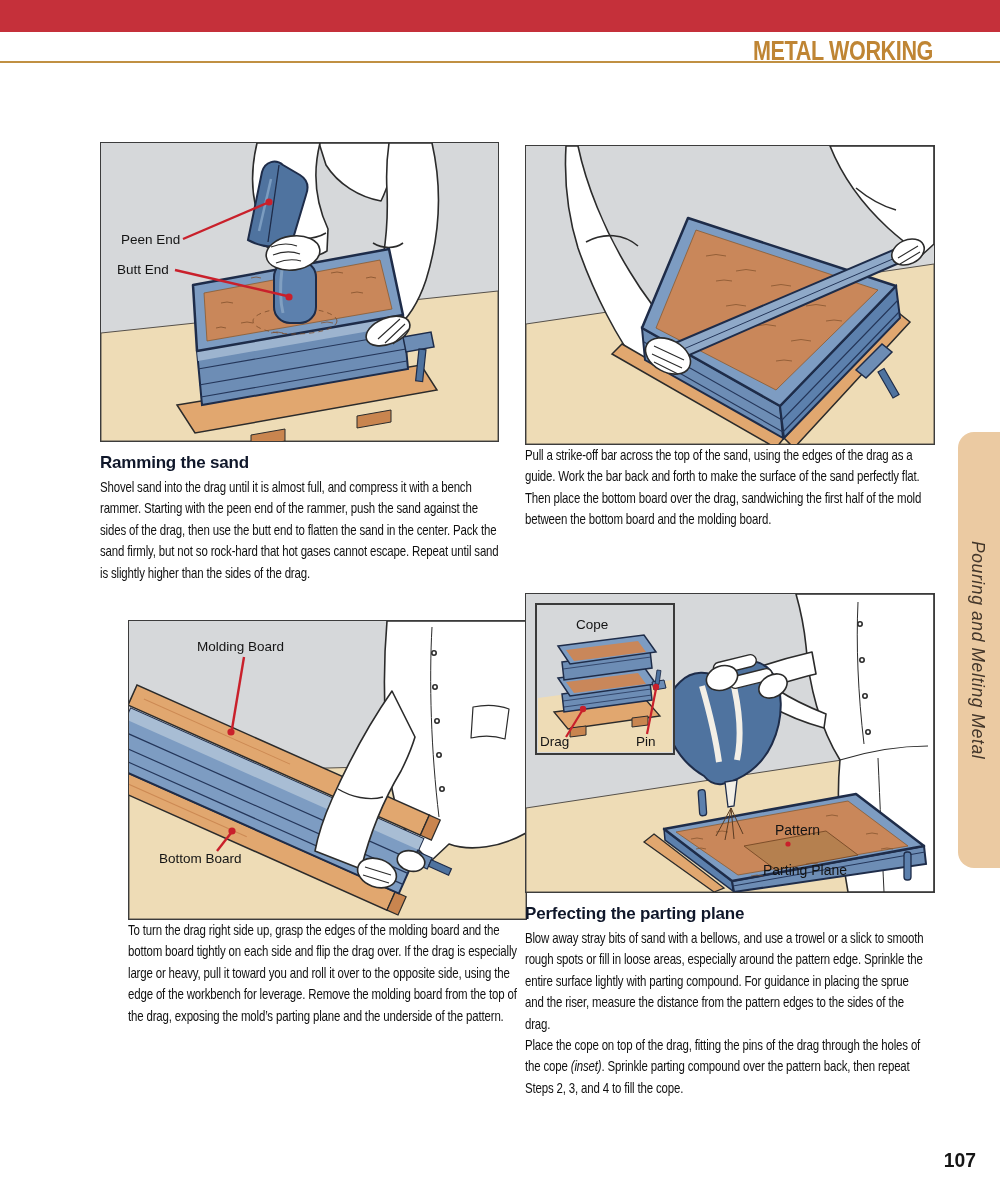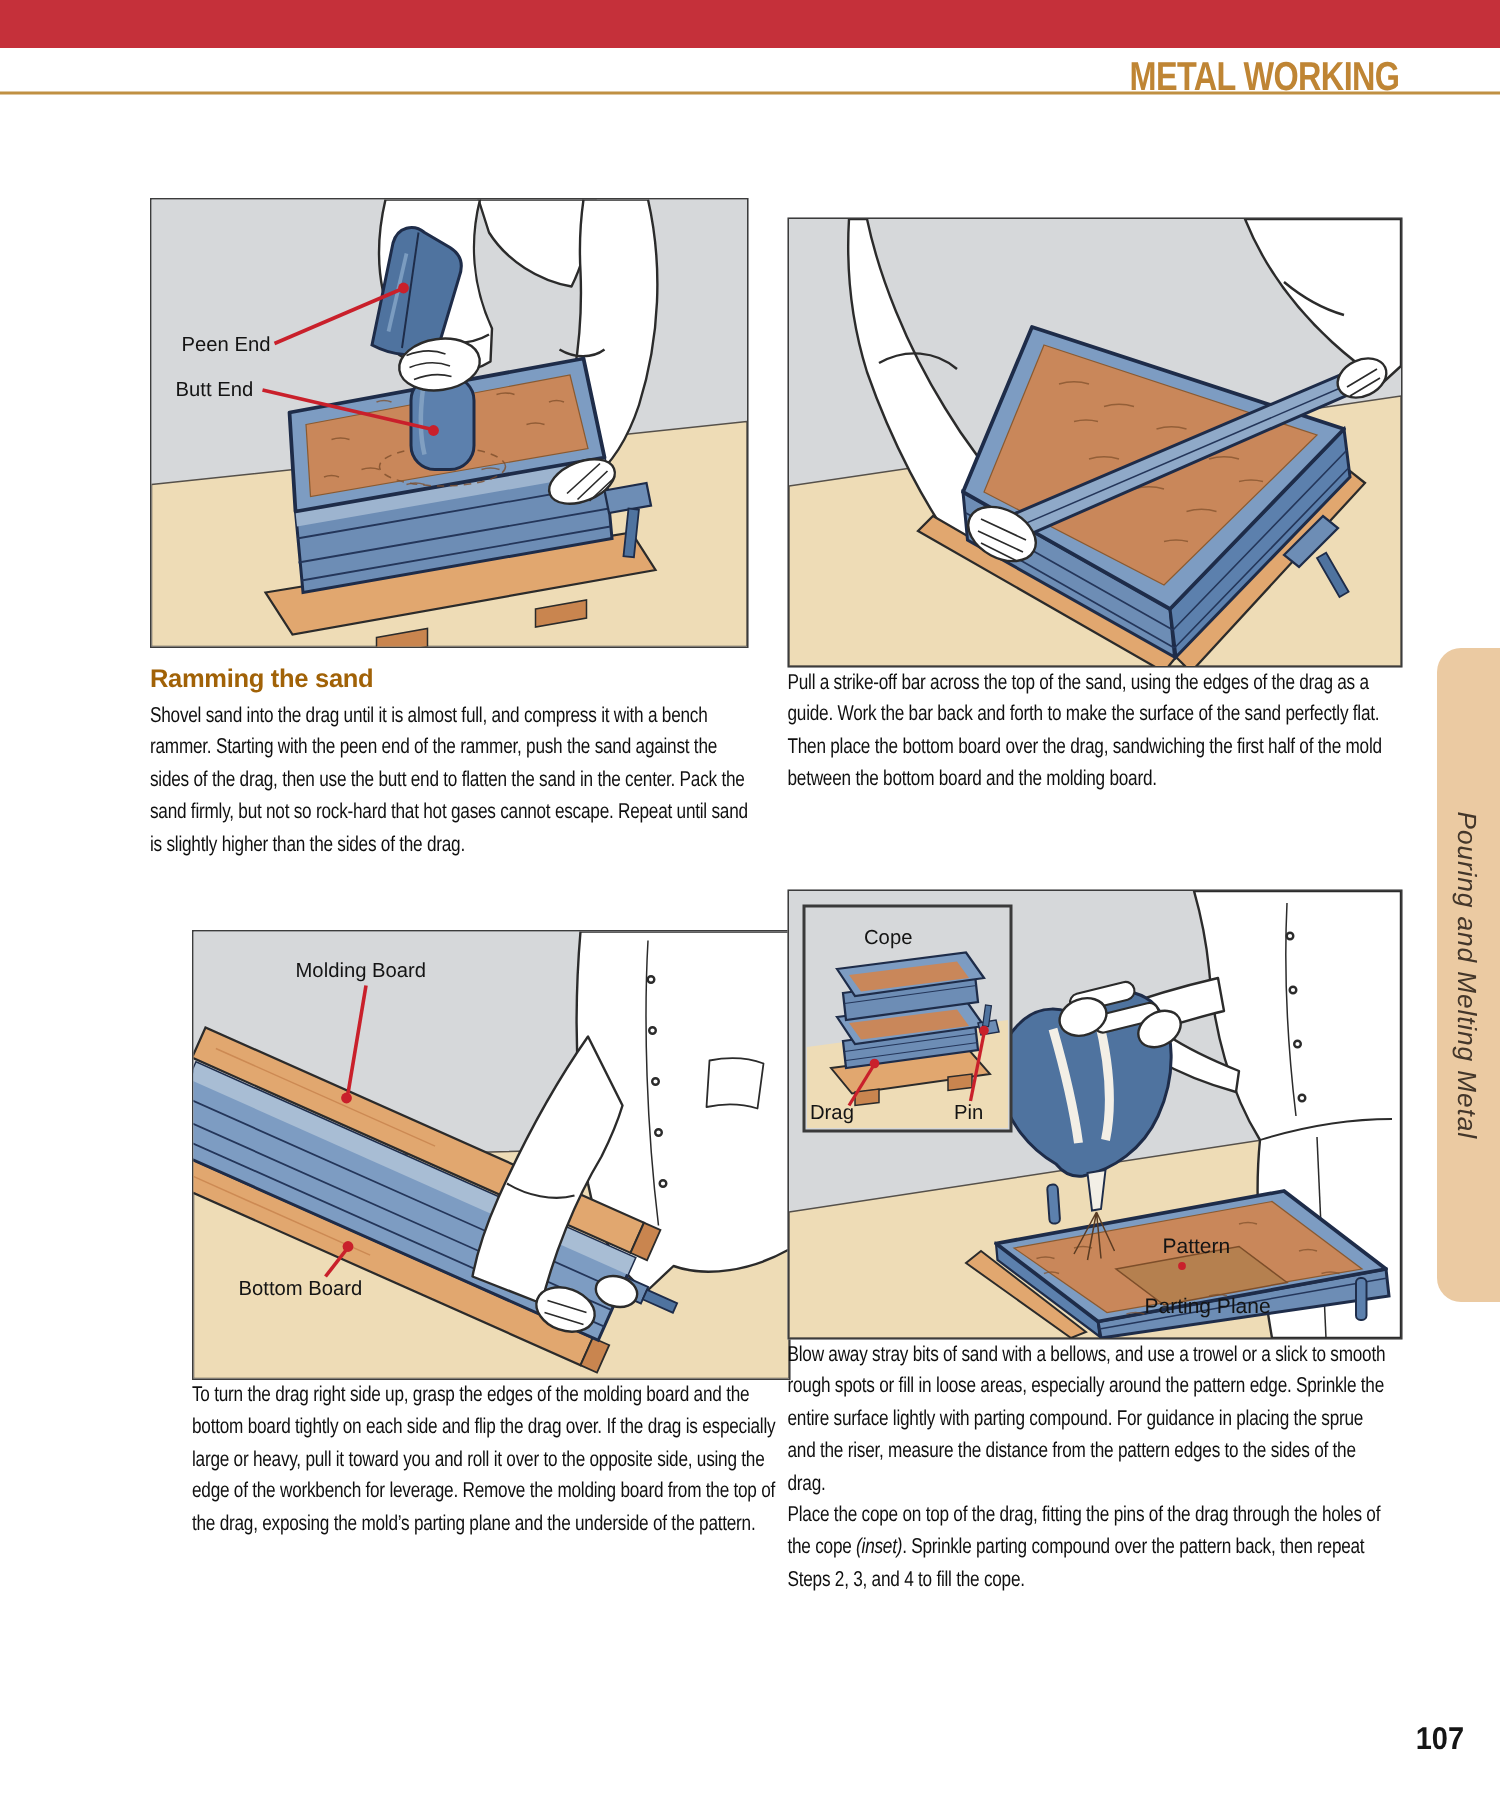--- a/index.html
+++ b/index.html
@@ -9,27 +9,27 @@
   }
   .header-bar { position:absolute; top:0; left:0; width:1000px; height:32px; background:#c5303a; }
   .page-title {
     position:absolute; top:36px; right:67px; font-size:27px; font-weight:bold;
     color:#bf8534; white-space:nowrap; transform:scaleX(0.80); transform-origin:100% 50%;
     letter-spacing:-0.5px;
   }
   .gold-rule { position:absolute; top:61px; left:0; width:1000px; height:2px; background:#c09043; }
 
   .figure { position:absolute; width:405px; }
-  .fig-1 { left:100px; top:132px; }
+  .fig-1 { left:100px; top:142px; }
   .fig-2 { left:525px; top:145px; }
   .fig-3 { left:100px; top:620px;margin-left:28px; }
   .fig-4 { left:525px; top:593px; }
   .panel { display:block; border:1.5px solid #3c3c3c; background:#d6d8da; }
   .fig-heading {
-    margin:11px 0 4px 0; font-size:17px; font-weight:bold; color:#a16207; letter-spacing:-0.2px;
+    margin:11px 0 4px 0; font-size:17px; font-weight:bold; color:#0f172a; letter-spacing:-0.2px;
   }
   .fig-body {
     width:505px; transform:scaleX(0.802); transform-origin:0 0;
     font-size:14.3px; line-height:21.4px; color:#101010; letter-spacing:-0.2px;
   }
   .fig-body p { margin:0; }
 
   .side-tab {
     position:absolute; left:958px; top:432px; width:50px; height:436px;
     background:#ebcaa2; border-radius:16px 0 0 16px;
@@ -267,20 +267,21 @@
         <text x="110" y="152" font-size="13.5" fill="#141414">Pin</text>
         <line x1="121" y1="140" x2="130" y2="95" stroke="#c9202b" stroke-width="2.2"></line>
         <circle cx="130" cy="93" r="3.2" fill="#c9202b"></circle>
       </g>
       <g font-size="14" fill="#141414">
         <text x="249" y="241">Pattern</text>
         <circle cx="262" cy="250" r="2.6" fill="#c9202b"></circle>
         <text x="237" y="281">Parting Plane</text>
       </g>
     </svg>
+    <div class="fig-heading">Perfecting the parting plane</div>
     <div class="fig-body">
       <p>Blow away stray bits of sand with a bellows, and use a trowel or a slick to smooth rough spots or fill in loose areas, especially around the pattern edge. Sprinkle the entire surface lightly with parting compound. For guidance in placing the sprue and the riser, measure the distance from the pattern edges to the sides of the drag.</p>
       <p><span>Place the cope on top of the drag, fitting the pins of the drag through the holes of the cope </span><i>(inset)</i><span>. Sprinkle parting compound over the pattern back, then repeat Steps 2, 3, and 4 to fill the cope.</span></p>
     </div>
   </div>
 
   <div class="side-tab">
     <span class="side-tab-label">Pouring and Melting Metal</span>
   </div>
 

